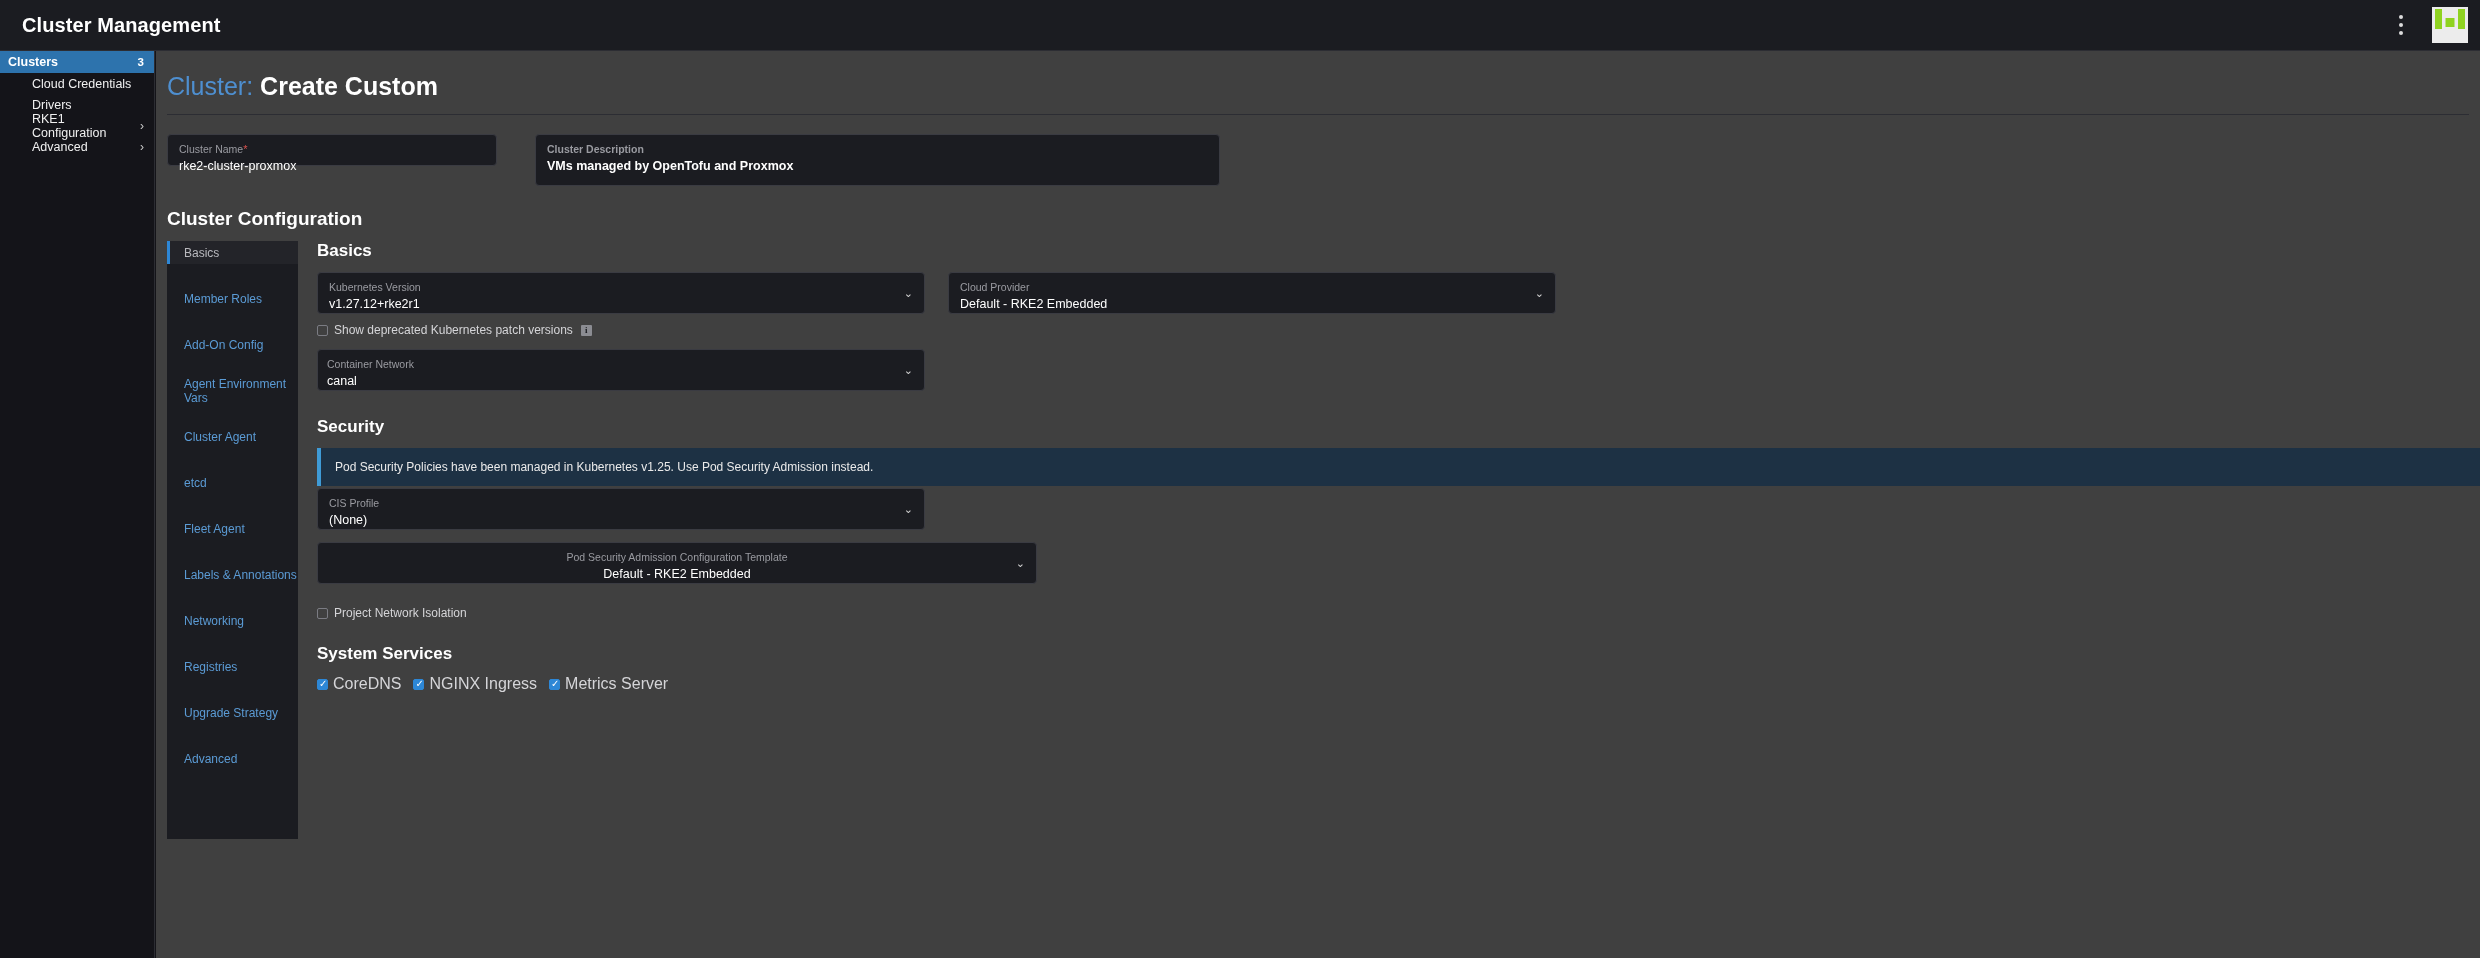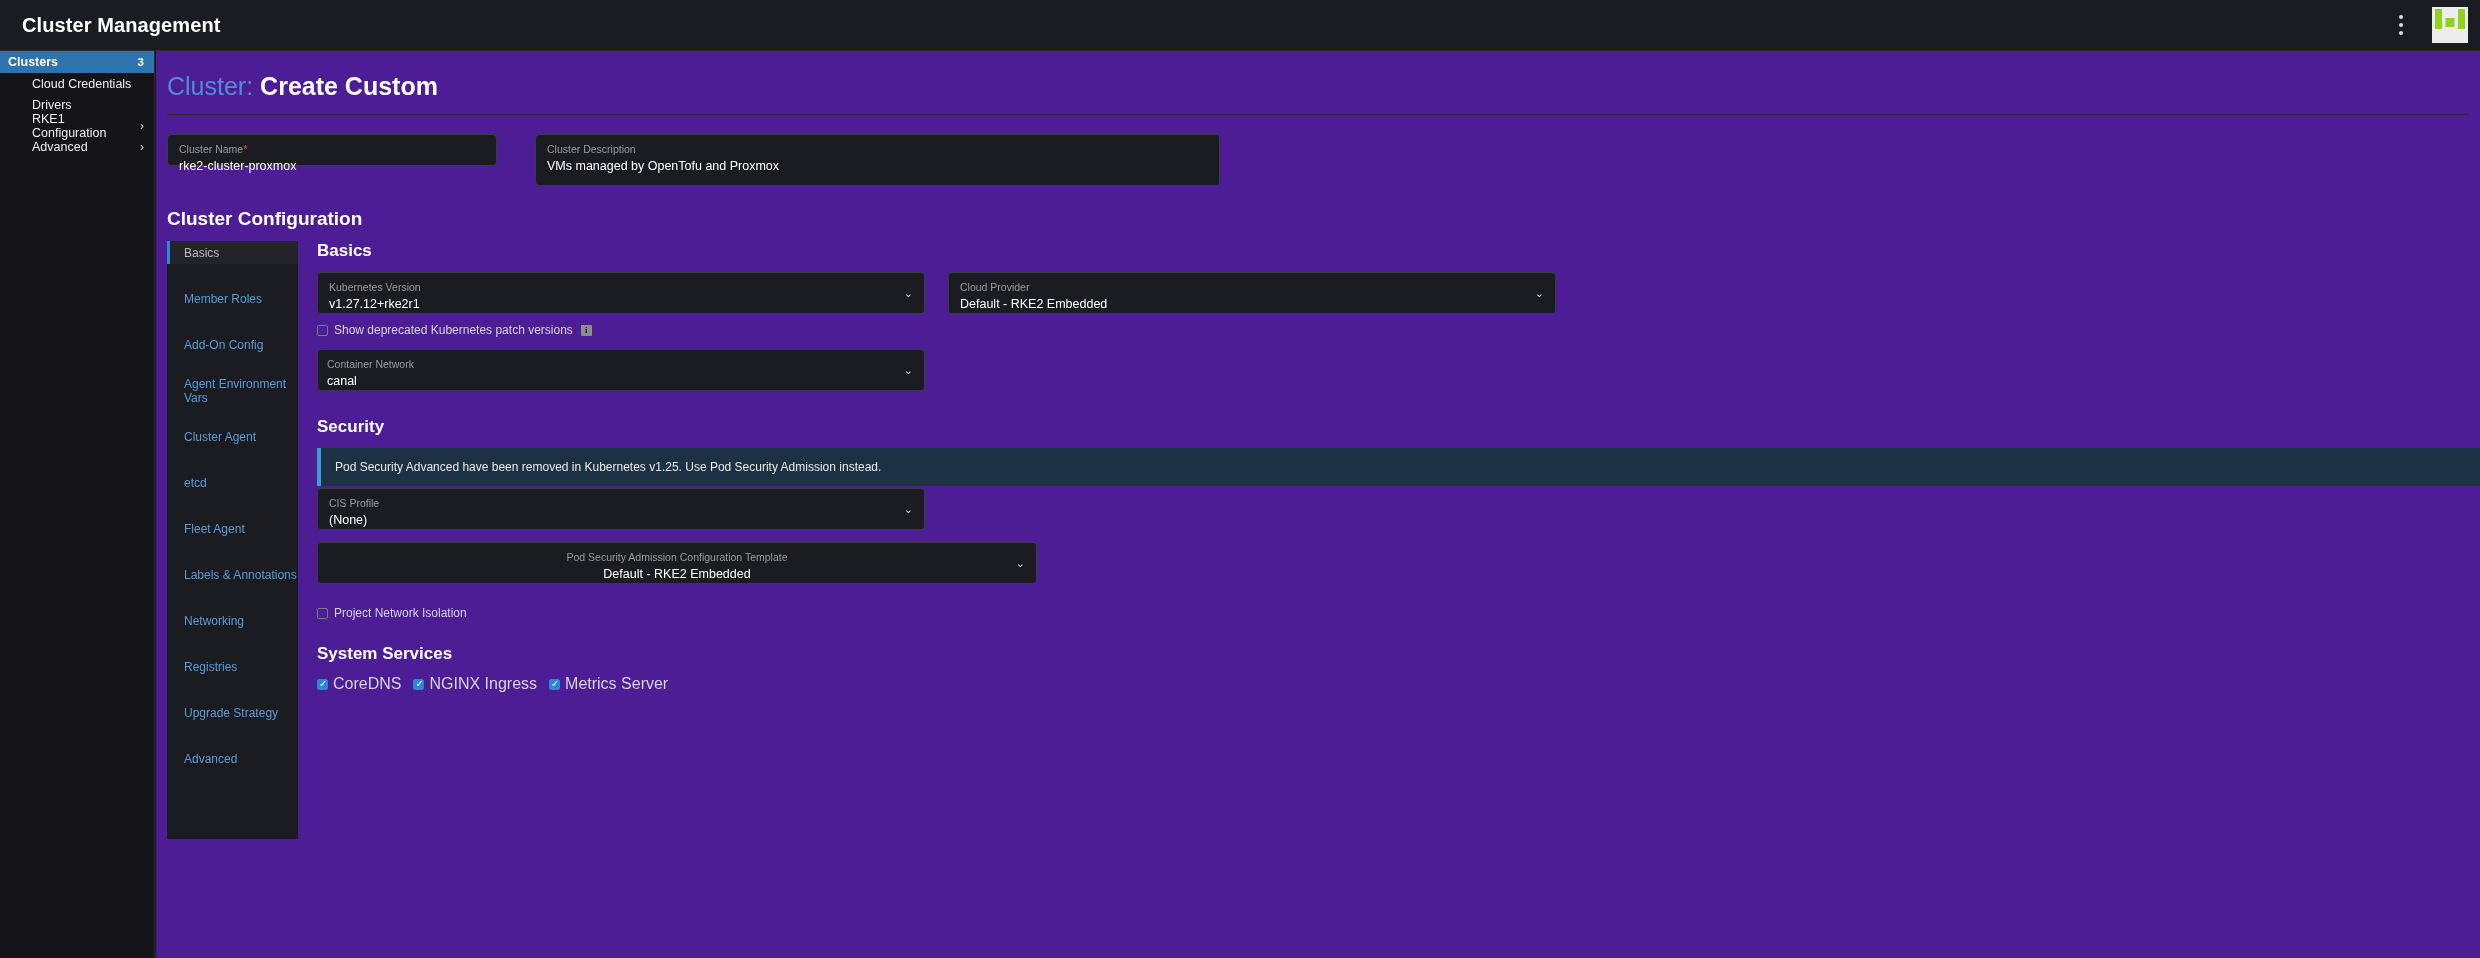--- a/index.html
+++ b/index.html
@@ -76,21 +76,21 @@
   
   .nav-list { display: flex; flex-direction: column; }
   .nav-list > .nav-item { margin-top: 0; }
   .nav-list > .nav-item:nth-child(1) { margin-top: 0; }
   .nav-list > .nav-item:nth-child(n+2) { margin-top: 0; padding-left: 32px; }
 
   
   .main {
     position: absolute; top: 51px; left: 156px;
     width: 2324px; height: 907px;
-    background: #4c1d95;
+    background: #404040;
     overflow: hidden;
   }
   .page-title {
     margin: 21px 0 0 11px;
     font-size: 25px; font-weight: 400;
   }
   .page-title .prefix { color: #4e8fd0; }
   .page-title .name { color: #ffffff; font-weight: 700; }
   .title-rule {
     margin: 13px 11px 0 11px;
@@ -116,21 +116,21 @@
   .field-label .req { color: #d9534f; font-size: 11px; }
   .field-value {
     font-size: 12.5px; color: #ffffff; line-height: 18px; display: block;
     margin-top: 1px;
   }
   .field-caret {
     position: absolute; right: 11px; top: 50%; transform: translateY(-50%);
     color: #d6d6d6; font-size: 11px; line-height: 1;
   }
   #cluster-name-box { width: 330px; height: 32px; }
-  #cluster-desc-box { width: 685px; height: 52px; }
+  #cluster-desc-box { width: 685px; height: 52px; font-weight: bold; }
 
   
   .section-title {
     margin: 22px 0 0 11px;
     font-size: 19px; font-weight: 700; color: #ffffff;
   }
 
   
   .config-wrap { display: flex; margin: 11px 0 0 11px; }
   .tablist {
@@ -337,21 +337,21 @@
           <div class="field-box" id="cloud-provider-box">
             <span class="field-label">Cloud Provider</span>
             <span class="field-value">Default - RKE2 Embedded</span>
             <span class="field-caret">⌄</span>
           </div>
         </div>
       </div>
 
       <div class="sub-head security">Security</div>
 
-      <div class="banner">Pod Security Advanced have been removed in Kubernetes v1.25. Use Pod Security Admission instead.</div>
+      <div class="banner">Pod Security Policies have been managed in Kubernetes v1.25. Use Pod Security Admission instead.</div>
 
       <div class="field-box" id="cis-profile-box" style="margin-top:2px;">
         <span class="field-label">CIS Profile</span>
         <span class="field-value">(None)</span>
         <span class="field-caret">⌄</span>
       </div>
 
       <div class="field-box" id="psact-box">
         <span class="field-label">Pod Security Admission Configuration Template</span>
         <span class="field-value">Default - RKE2 Embedded</span>

